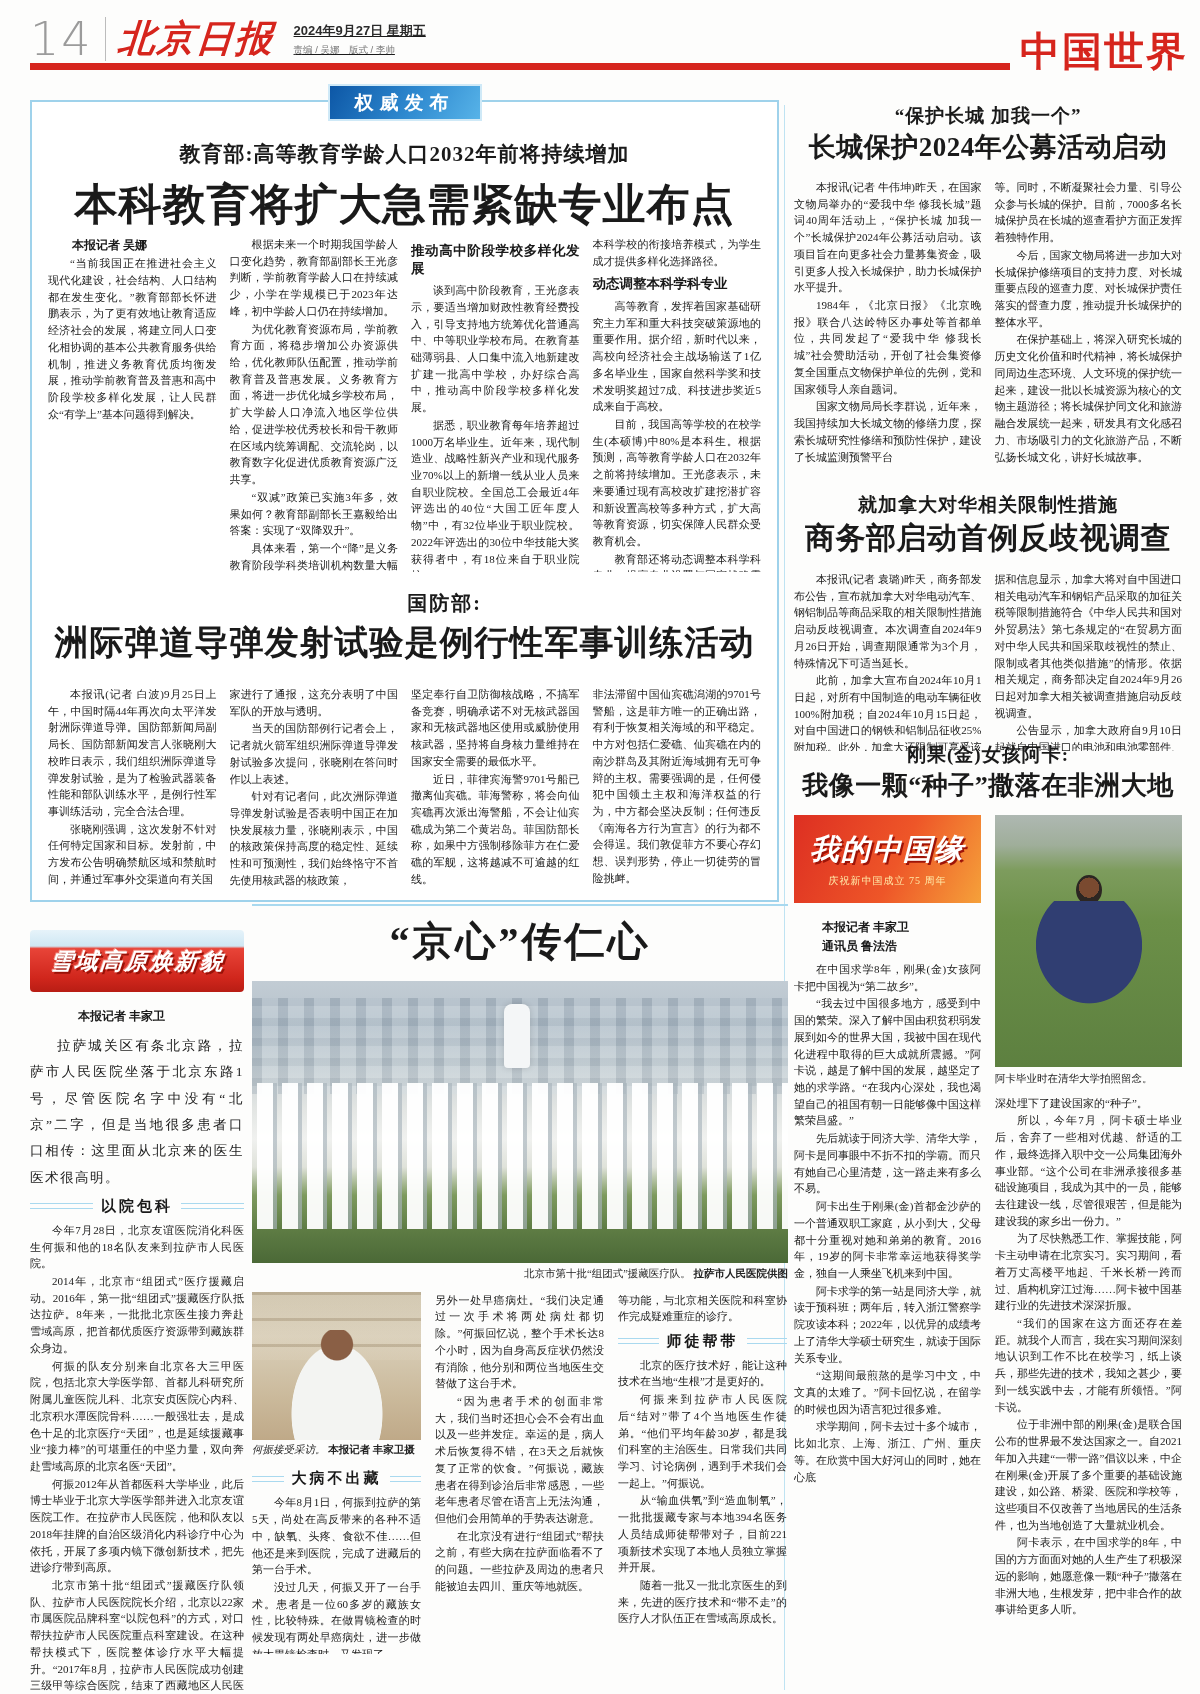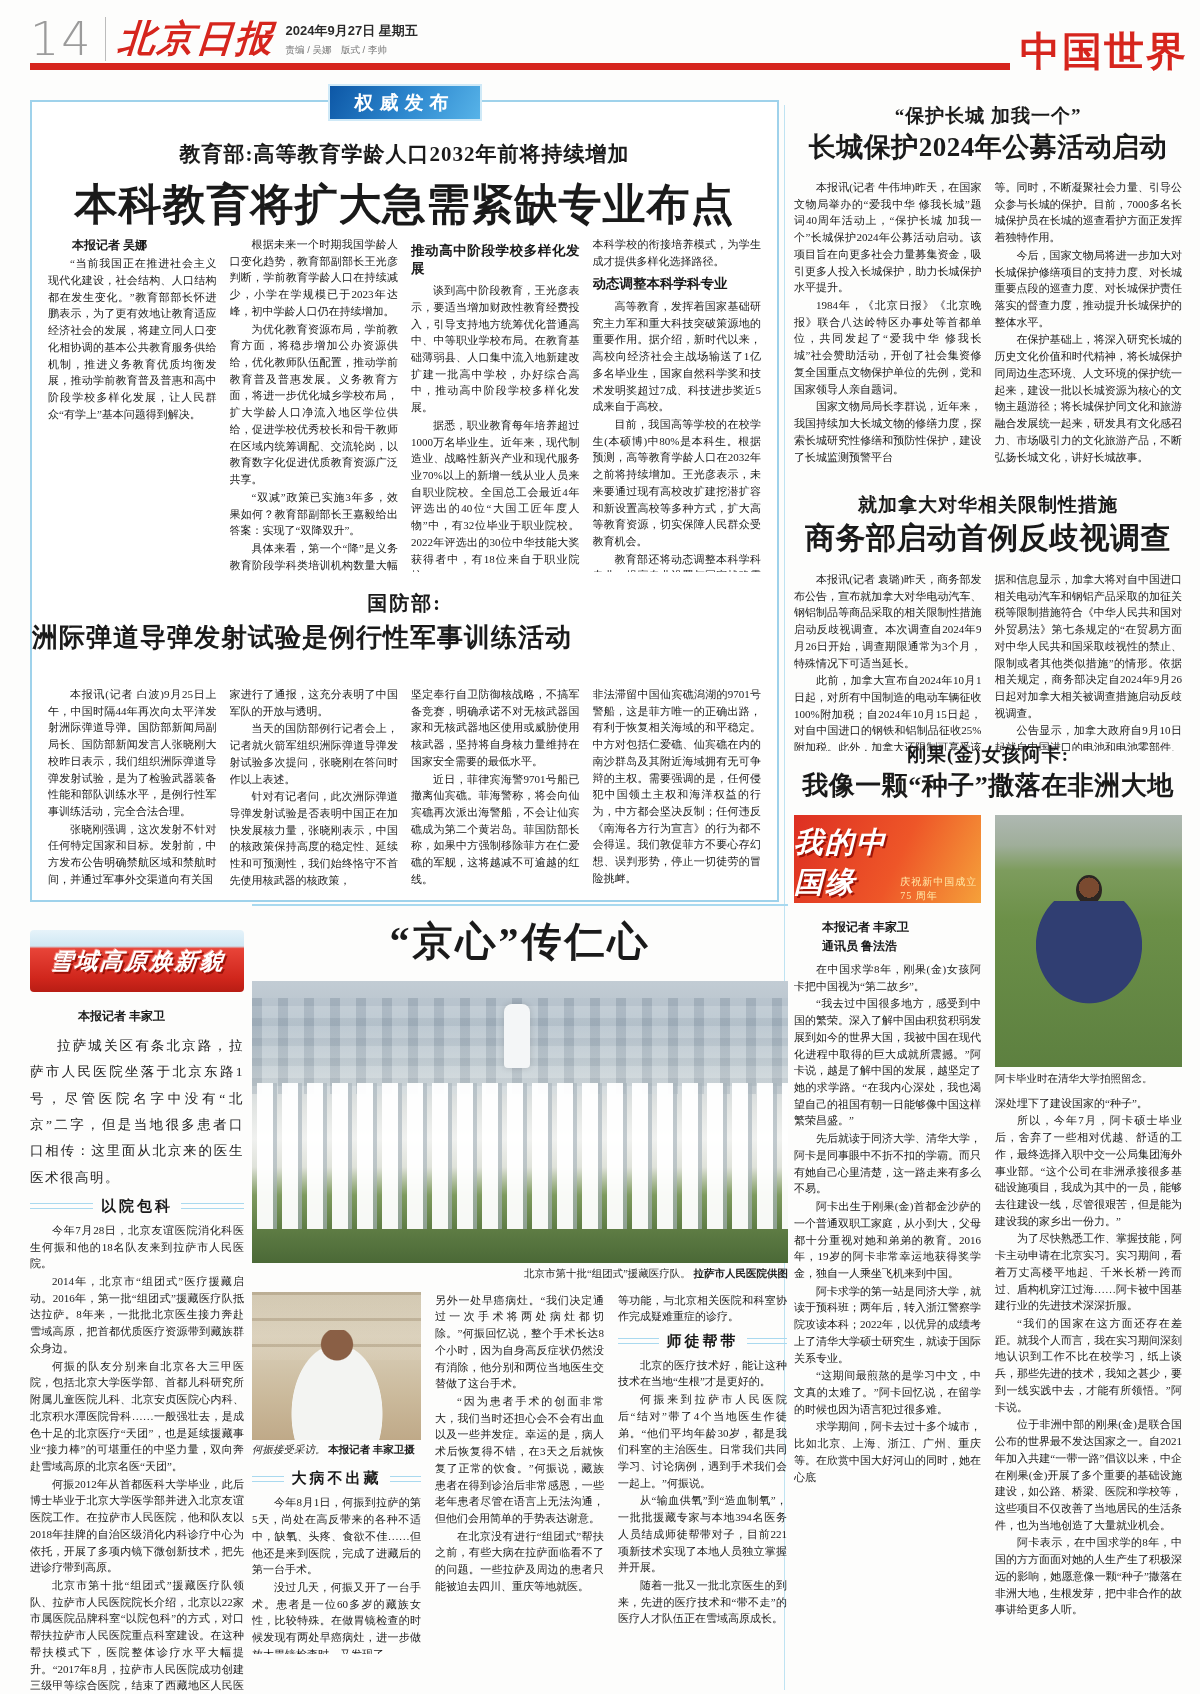--- a/index.html
+++ b/index.html
@@ -29,22 +29,22 @@
   .sub-band{display:flex;align-items:center;gap:8px;font-weight:bold;font-size:15px;letter-spacing:3px;margin:6px 0;}
   .sub-band::before,.sub-band::after{content:"";height:4px;flex:1;border-top:1px solid #a9d9ef;border-bottom:1px solid #a9d9ef;}
   
   #edu-box{left:30px;top:100px;width:745px;height:798px;border:2px solid #9fd2eb;background:#fff;}
   .badge{position:absolute;left:50%;transform:translateX(-50%);top:-16px;width:150px;height:33px;
          background:linear-gradient(120deg,#0d57a6,#2f8ad0 55%,#57b3e8);color:#fff;
          font-family:"Liberation Sans","DejaVu Sans",sans-serif;font-weight:bold;font-size:19px;letter-spacing:6px;
          display:flex;align-items:center;justify-content:center;box-shadow:0 0 0 2px #cfe9f7;}
   .edu-kicker{font-size:21px;font-weight:900;text-align:center;margin-top:38px;letter-spacing:1px;}
   .edu-headline{font-family:"Liberation Sans","DejaVu Sans",sans-serif;font-size:43px;font-weight:900;text-align:center;margin-top:8px;letter-spacing:1px;}
-  .defense-kicker{font-size:20px;font-weight:900;text-align:center;letter-spacing:2px;}
-  .defense-headline{font-size:26px;font-weight:900;letter-spacing:1px;margin-top:6px;}
+  .defense-kicker{font-size:20px;font-weight:900;text-align:center;letter-spacing:2px;padding-left:40px;}
+  .defense-headline{font-size:34px;font-weight:900;text-align:center;letter-spacing:1px;margin-top:6px;}
   
   .rail-headline{font-size:27px;font-weight:900;text-align:center;letter-spacing:0.5px;}
   
   .photo{position:relative;overflow:hidden;}
   .photo-group{background:linear-gradient(180deg,#c2ccd4 0%,#b6c2cb 16%,#ccd4d7 32%,#e2e5e3 45%,#f0f1ef 56%,#dfe2da 66%,#7e9a5e 76%,#5e7c44 88%,#4b6937 100%);}
   .photo-group::before{content:"";position:absolute;left:0;right:0;top:6%;height:34%;opacity:.5;
      background:repeating-linear-gradient(90deg,rgba(90,110,130,.35) 0 10px,rgba(210,220,228,.4) 10px 26px),
                 repeating-linear-gradient(180deg,rgba(90,110,130,.3) 0 8px,rgba(215,224,230,.35) 8px 20px);}
   .photo-group::after{content:"";position:absolute;left:0;right:0;top:36%;height:52%;
      background:repeating-linear-gradient(90deg,rgba(170,182,190,.0) 0 5px,rgba(255,255,255,.95) 5px 21px,rgba(168,180,188,.65) 21px 25px);
@@ -54,41 +54,41 @@
   .photo-grad::before{content:"";position:absolute;left:50%;top:24%;width:26px;height:30px;transform:translateX(-50%);
      background:radial-gradient(circle at 50% 42%,#7a4a30 0 46%,#2c2622 47% 100%);border-radius:50%;}
   .photo-grad::after{content:"";position:absolute;left:50%;top:34%;width:120px;height:110px;transform:translateX(-50%);
      background:radial-gradient(ellipse at 50% 40%,#303e72 0 62%,rgba(48,62,114,0) 63%);}
   .photo-doctor{background:linear-gradient(180deg,#cfc5ae 0%,#d9cfba 30%,#cbba9c 70%,#bfa988 100%);}
   .photo-doctor::before{content:"";position:absolute;left:0;right:0;top:0;height:46%;opacity:.45;
      background:repeating-linear-gradient(180deg,rgba(120,95,60,.5) 0 3px,rgba(235,225,205,.3) 3px 26px);}
   .photo-doctor::after{content:"";position:absolute;left:50%;top:26%;width:110px;height:120px;transform:translateX(-50%);
      background:radial-gradient(circle at 50% 12%,#8a5f45 0 13%,rgba(0,0,0,0) 14%),
                 radial-gradient(ellipse at 50% 70%,#f3f4f2 0 58%,rgba(243,244,242,0) 59%);}
-  .red-graphic{background:linear-gradient(115deg,#dd2f22 0%,#ee5628 55%,#f5a13a 100%);display:flex;flex-direction:row;align-items:flex-end;justify-content:center;}
+  .red-graphic{background:linear-gradient(115deg,#dd2f22 0%,#ee5628 55%,#f5a13a 100%);display:flex;flex-direction:column;align-items:center;justify-content:center;}
   .red-graphic .rg-title{font-size:29px;font-weight:900;font-style:italic;color:#fff;text-shadow:2px 2px 0 #9e1408;letter-spacing:2px;}
   .red-graphic .rg-sub{font-size:10px;color:#ffe9a8;margin-top:4px;letter-spacing:1px;}
   .banner-snow{background:linear-gradient(180deg,#e6f3fa 0%,#cfe7f3 26%,#e84438 30%,#d0261c 78%,#b81d14 100%);
      border-radius:4px;display:flex;align-items:center;justify-content:center;}
   .banner-snow span{font-size:23px;font-weight:900;font-style:italic;color:#fff;letter-spacing:2px;
      text-shadow:2px 2px 0 #991107,-1px -1px 0 #f08a7e;transform:skewX(-5deg);}
   .lead{font-size:13.5px;line-height:1.95;text-align:justify;}
   .lead p{margin:0;text-indent:2em;letter-spacing:1.5px;}
   .jx-headline{font-size:40px;font-weight:900;text-align:center;letter-spacing:3px;}
 </style>
 </head>
 <body>
 
 <div id="page">
 
   <div class="abs" style="left:30px;top:12px;display:flex;align-items:center;gap:12px;">
     <span class="pagenum">14</span>
     <span class="head-div"></span>
     <span class="masthead">北京日报</span>
-    <span style="margin-left:0;">
+    <span style="margin-left:8px;text-decoration:underline;">
       <div class="dateline">2024年9月27日 星期五</div>
       <div class="editors">责编 / 吴娜　版式 / 李帅</div>
     </span>
   </div>
   <div class="abs section-name" style="left:1018px;top:24px;width:170px;text-align:right;">中国世界</div>
   <div class="abs red-rule" style="left:30px;top:63px;width:980px;"></div>
 
   <div class="abs" id="edu-box">
     <div class="badge">权威发布</div>
     <div class="edu-kicker">教育部:高等教育学龄人口2032年前将持续增加</div>

